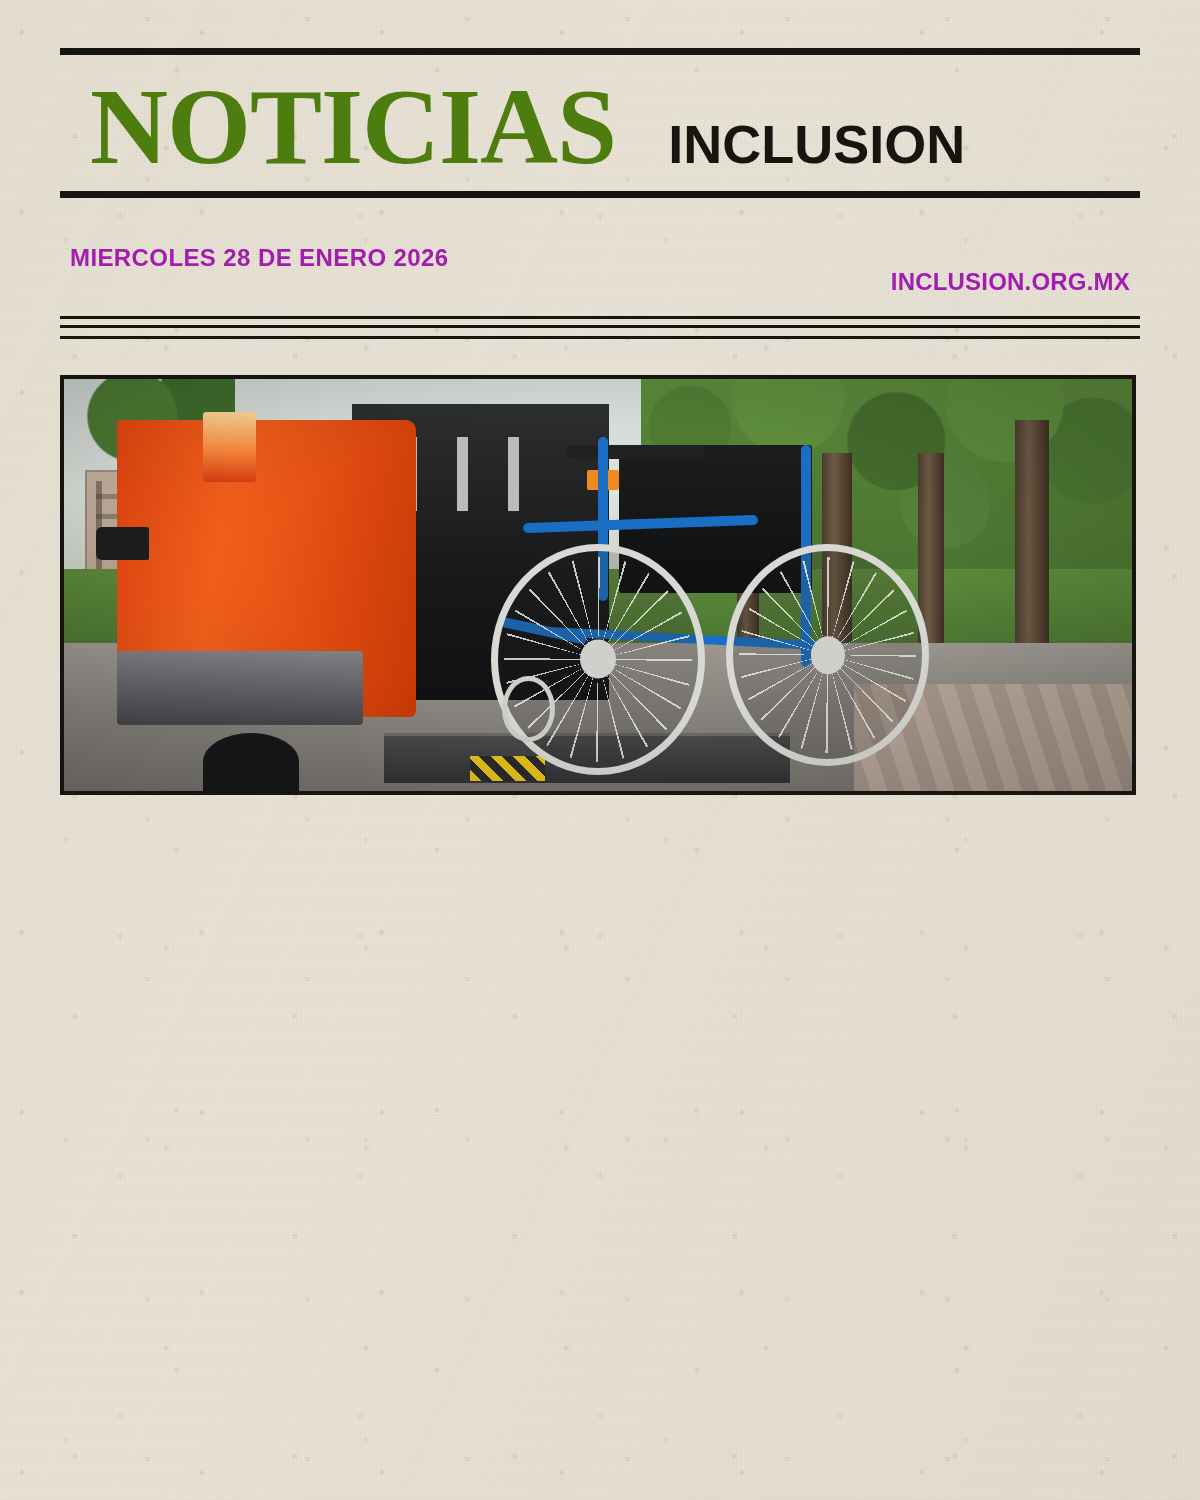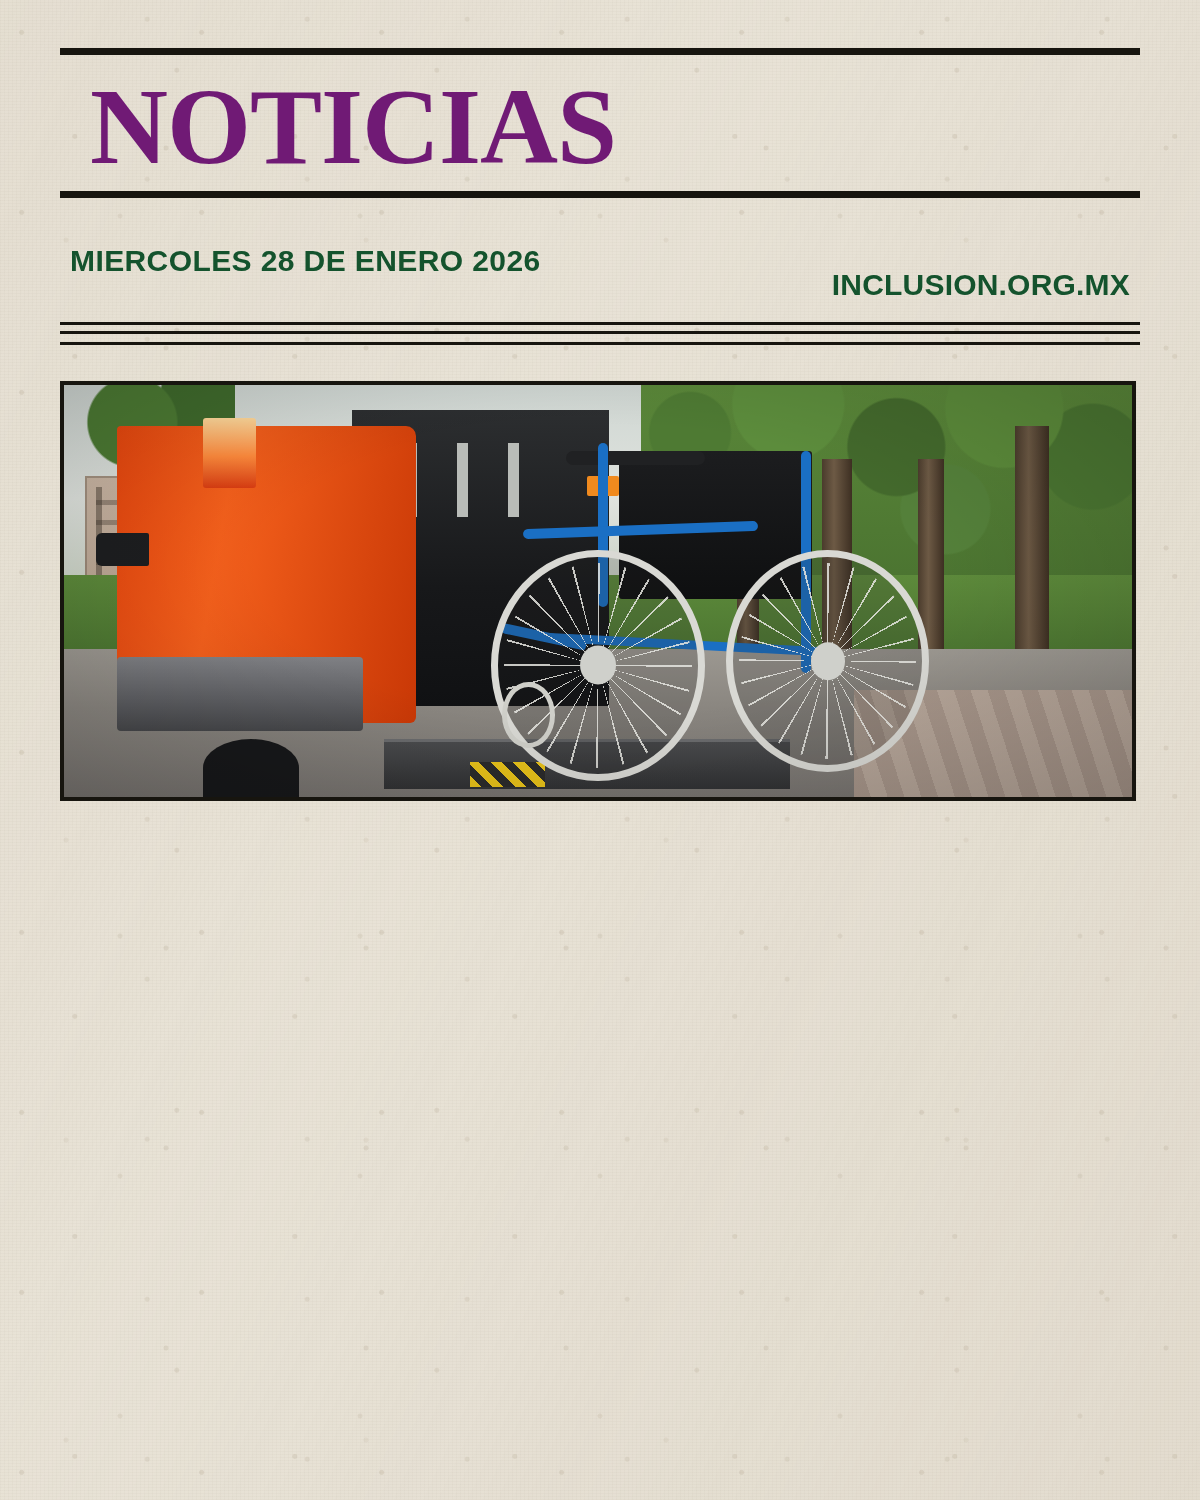--- a/index.html
+++ b/index.html
@@ -61,42 +61,42 @@
   .masthead {
     display: flex;
     align-items: baseline;
     padding: 18px 30px 10px 30px;
   }
   .masthead-title {
     font-family: "Liberation Serif", serif;
     font-weight: 700;
     font-size: 108px;
     letter-spacing: -1px;
-    color: #701a75;
+    color: #4d7c0f;
     line-height: 1;
   }
   .masthead-sub {
     font-family: "Liberation Sans", sans-serif;
     font-weight: 700;
     font-size: 54px;
     letter-spacing: 0px;
     color: #17150f;
     margin-left: 52px;
     line-height: 1;
   }
 
   .dateline {
     display: flex;
     justify-content: space-between;
     align-items: center;
     padding: 22px 10px 20px 10px;
     font-weight: 700;
-    font-size: 30px;
+    font-size: 24px;
     letter-spacing: 0.4px;
-    color: #14532d;
+    color: #a21caf;
   }
 
   .dateline-right { letter-spacing: 0.2px; margin-top: 48px; }
 
   .headline-wrap {
     padding: 34px 6px 26px 6px;
   }
   .headline {
     font-family: "Liberation Sans", sans-serif;
     font-weight: 700;
@@ -304,20 +304,21 @@
 
 <div class="paper-texture"></div>
 <div class="paper-noise"></div>
 
 <div class="page">
 
   <div class="rule-thick masthead-top"></div>
 
   <div class="masthead">
     <div class="masthead-title">NOTICIAS</div>
+    <div class="masthead-sub">INCLUSION</div>
   </div>
 
   <div class="rule-thick"></div>
 
   <div class="dateline">
     <span class="dateline-left">MIERCOLES 28 DE ENERO 2026</span>
     <span class="dateline-right">INCLUSION.ORG.MX</span>
   </div>
 
   <div class="rule-thin"></div>

